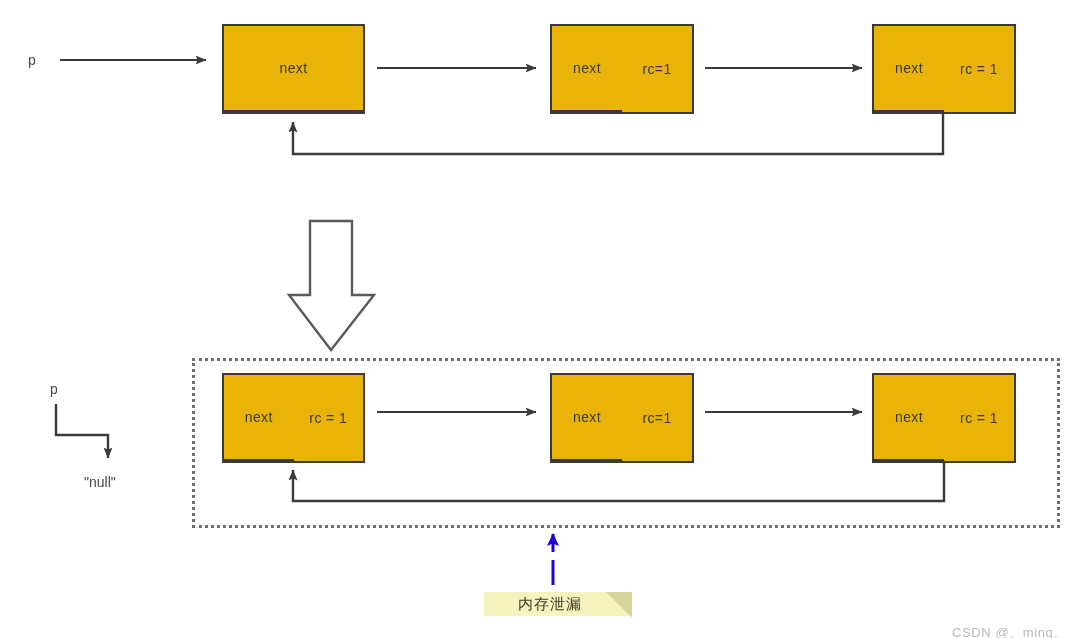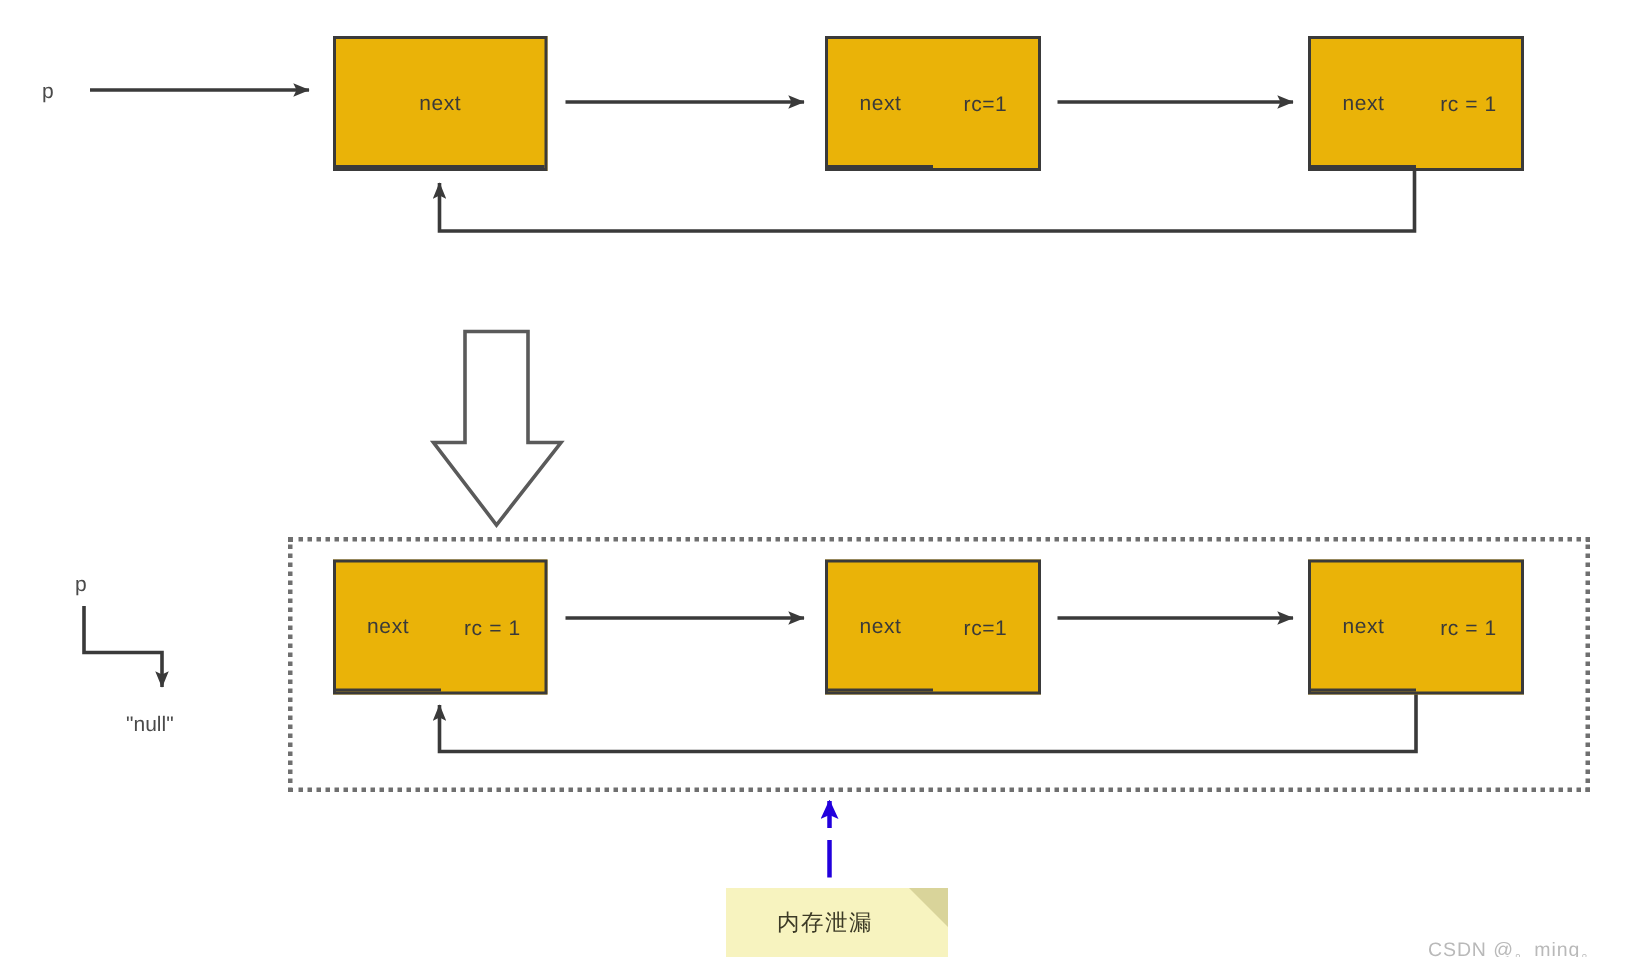--- a/index.html
+++ b/index.html
@@ -172,18 +172,18 @@
 <div class="node-box" style="left:550px; top:373px; width:144px; height:90px;">
   <div class="node-cell top">next</div>
   <div class="node-cell">rc=1</div>
 </div>
 
 <div class="node-box" style="left:872px; top:373px; width:144px; height:90px;">
   <div class="node-cell top">next</div>
   <div class="node-cell">rc = 1</div>
 </div>
 
-<div class="sticky-note" style="left:484px; top:592px; width:148px; height:46px;">
+<div class="sticky-note" style="left:484px; top:592px; width:148px; height:24px;">
   <span class="fold"></span>
   <span class="note-text">内存泄漏</span>
 </div>
 
 <div class="watermark" style="left:952px; top:624px;">CSDN @。ming。</div>
 
 </body></html>

